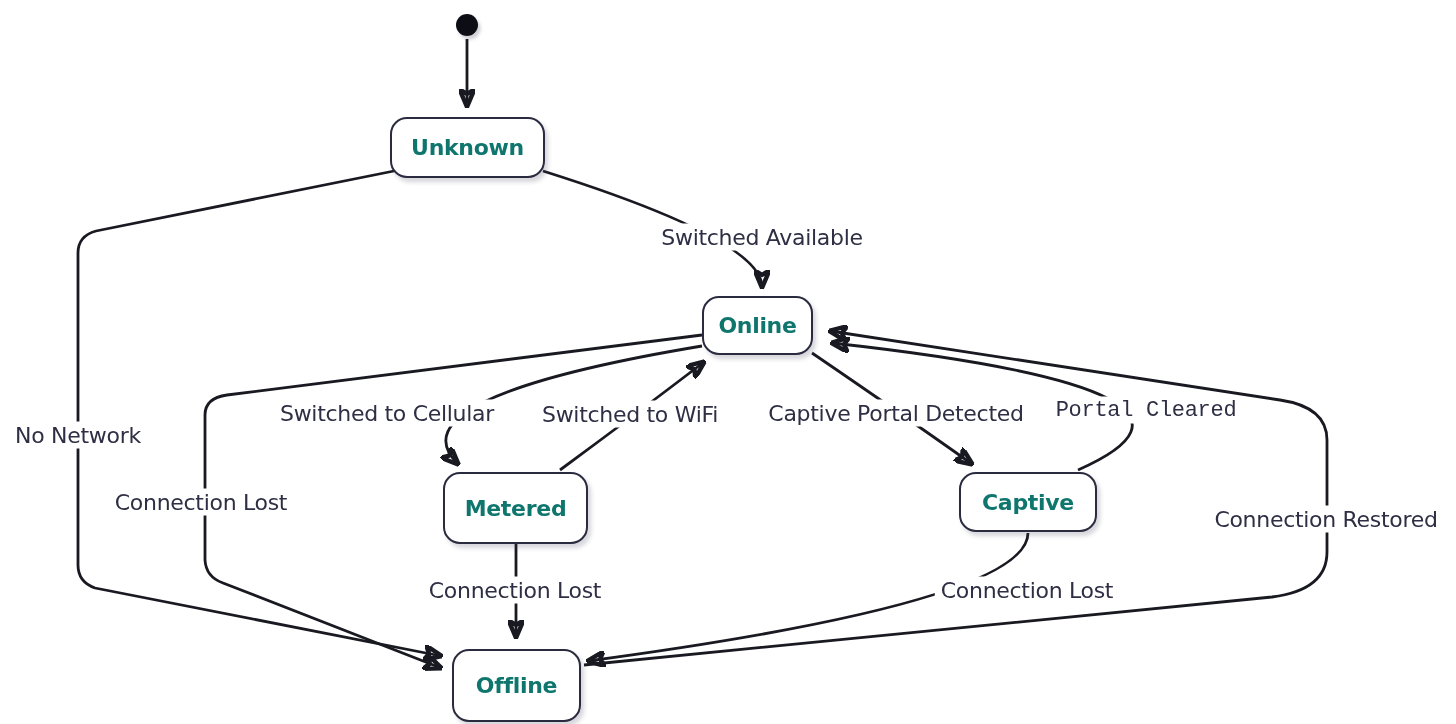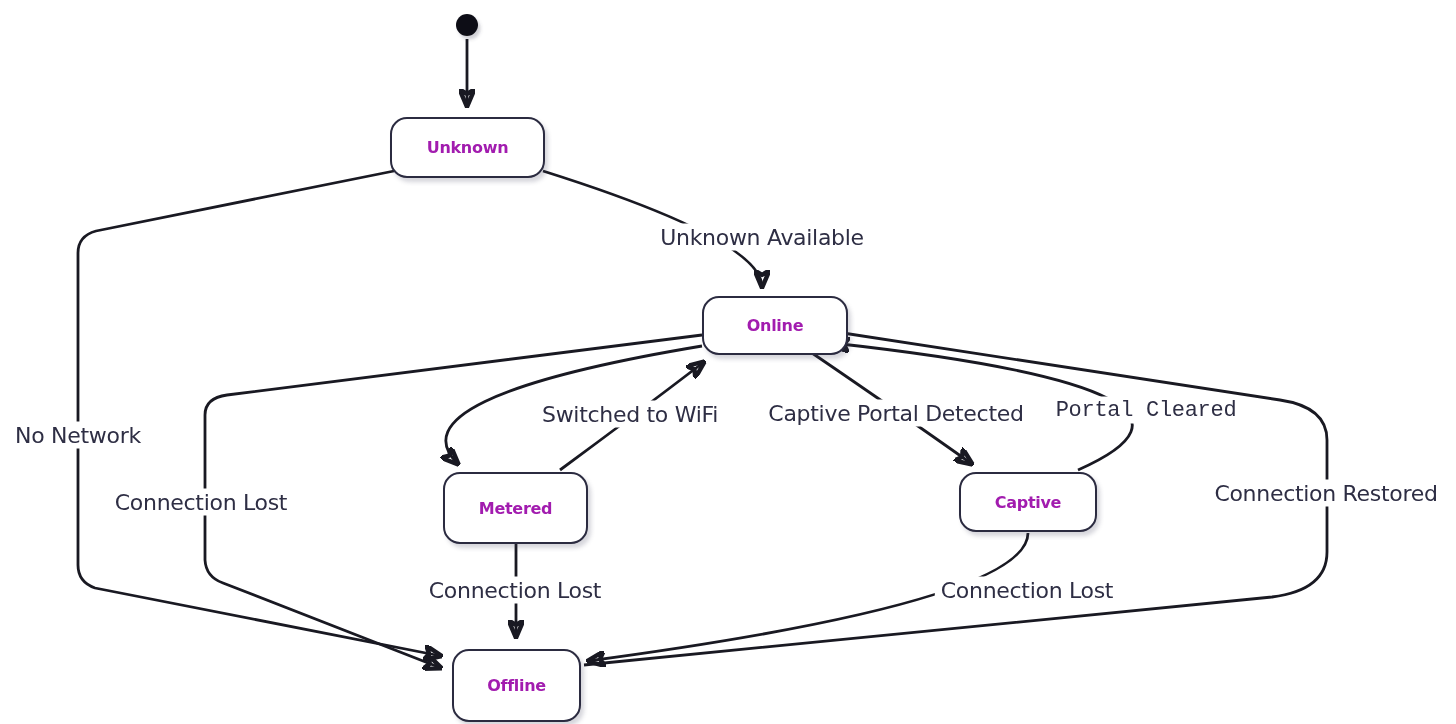--- a/index.html
+++ b/index.html
@@ -29,23 +29,23 @@
     stroke-linejoin: round;
   }
   .state-node {
     position: absolute;
     background: #ffffff;
     border: 2.5px solid #2b2b40;
     border-radius: 17px;
     display: flex;
     align-items: center;
     justify-content: center;
-    font-size: 16px;
+    font-size: 22px;
     font-weight: bold;
-    color: #a21caf;
+    color: #0f766e;
     letter-spacing: -0.3px;
     box-shadow: 3px 4px 4px rgba(70, 70, 95, 0.22);
     white-space: nowrap;
     box-sizing: border-box;
   }
   .edge-label {
     position: absolute;
     transform: translate(-50%, -50%);
     background: #ffffff;
     padding: 1px 6px;
@@ -78,29 +78,30 @@
     <path d="M702,335 L227,395 Q205,398 205,415 L205,560 Q206,577 223,583 L441,668" marker-end="url(#arrow)"></path>
     <path d="M702,346 Q390,398 458,464" marker-end="url(#arrow)"></path>
     <path d="M560,470 Q636,414 704,362" marker-end="url(#arrow)"></path>
     <path d="M812,353 Q900,413 972,464" marker-end="url(#arrow)"></path>
     <path d="M1078,470 Q1260,390 832,343" marker-end="url(#arrow)"></path>
     <path d="M516,533 L516,637" marker-end="url(#arrow)"></path>
     <path d="M1028,533 Q1028,602 588,661" marker-end="url(#arrow)"></path>
     <path d="M584,665 L1272,597 Q1327,590 1327,552 L1327,440 Q1327,407 1280,400 L830,331" marker-end="url(#arrow)"></path>
   </svg>
 
-  <div class="edge-label" style="left:762px; top:237px;">Unknown Available</div>
+  <div class="edge-label" style="left:762px; top:237px;">Switched Available</div>
   <div class="edge-label" style="left:78px; top:435px;text-align:right;">No Network</div>
+  <div class="edge-label" style="left:387px; top:413px;">Switched to Cellular</div>
   <div class="edge-label" style="left:630px; top:414px;">Switched to WiFi</div>
   <div class="edge-label" style="left:896px; top:413px;">Captive Portal Detected</div>
   <div class="edge-label" style="left:1146px; top:410px;font-family:Liberation Mono, monospace;">Portal Cleared</div>
   <div class="edge-label" style="left:201px; top:502px;">Connection Lost</div>
-  <div class="edge-label" style="left:1326px; top:493px;">Connection Restored</div>
+  <div class="edge-label" style="left:1326px; top:519px;">Connection Restored</div>
   <div class="edge-label" style="left:515px; top:590px;">Connection Lost</div>
   <div class="edge-label" style="left:1027px; top:590px;">Connection Lost</div>
 
   <div class="state-node" style="left:390px; top:117px; width:155px; height:61px;">Unknown</div>
-  <div class="state-node" style="left:702px; top:296px; width:146px; height:59px;">Online</div>
+  <div class="state-node" style="left:702px; top:296px; width:111px; height:59px;">Online</div>
   <div class="state-node" style="left:443px; top:472px; width:145px; height:72px;">Metered</div>
   <div class="state-node" style="left:959px; top:472px; width:138px; height:60px;">Captive</div>
   <div class="state-node" style="left:452px; top:649px; width:129px; height:73px;">Offline</div>
 
 </div>
 
 </body></html>

